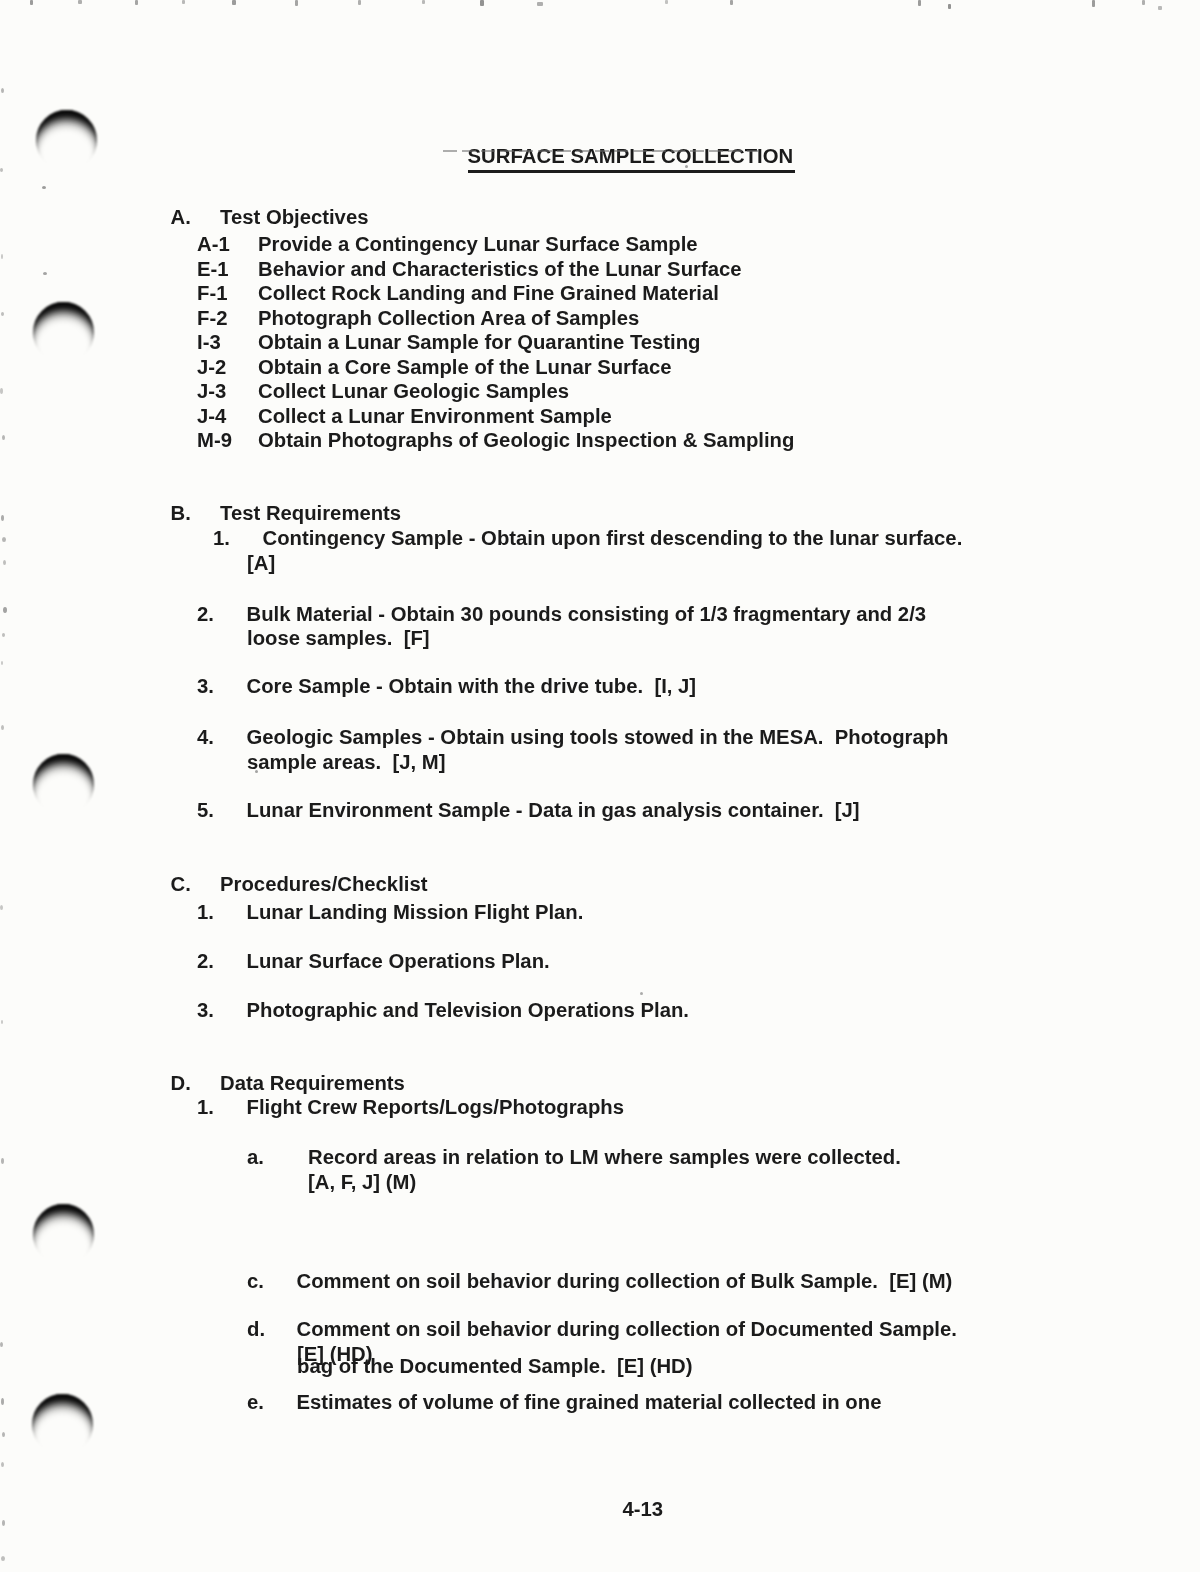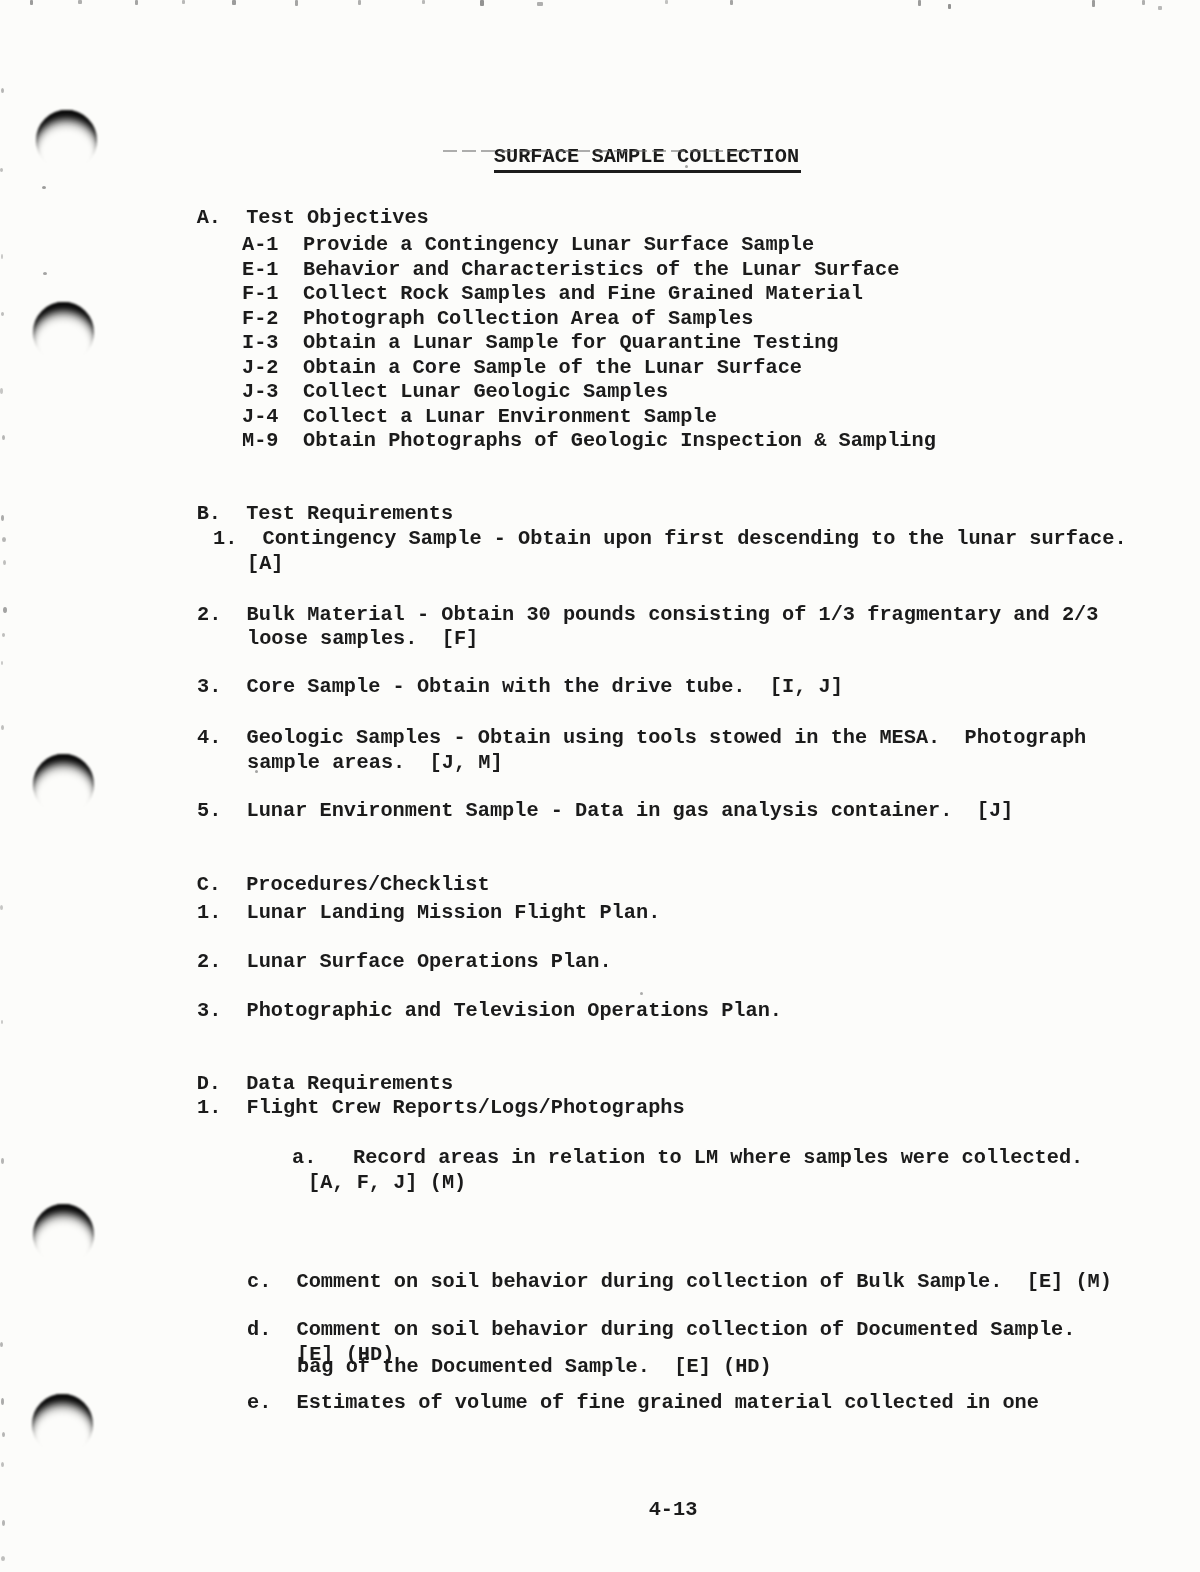--- a/index.html
+++ b/index.html
@@ -1,30 +1,30 @@
 <!DOCTYPE html>
 <html><head>
 <meta charset="utf-8">
 <style>
   html,body{margin:0;padding:0;background:#dedad4;}
   .page{
     position:relative;
     width:1200px;height:1572px;
     background:#fcfcfa;
     overflow:hidden;
-    font-family:Liberation Mono, monospace;
+    font-family:Liberation Sans, sans-serif;
     font-weight:700;
     font-size:20.3px;
     line-height:25px;
     color:#1b1b1b;
   }
   .line{position:absolute;white-space:pre;}
   .cell{display:inline-block;vertical-align:top;}
   .w49{width:49.5px;}
-  .w61{width:61px;margin-left:45px;}
+  .w61{width:61px;}
   
   .title-line{top:119px;left:445px;}
   .title-line .t{
     display:inline-block;
     padding:0 2px 1px 0;
     border-bottom:3px solid #1c1c1c;
     letter-spacing:0.05px;
   }
   .underline-echo{
     position:absolute;top:150px;left:443px;width:316px;height:2px;
@@ -109,21 +109,21 @@
     <span class="t">SURFACE SAMPLE COLLECTION</span>
   </div>
   <div class="underline-echo"></div>
 
   <div class="line" style="top:180px;left:148px">
     <span class="cell w49">A.</span><span>Test Objectives</span>
   </div>
 
   <div class="line" style="top:232px;left:197px"><span class="cell w61">A-1</span><span>Provide a Contingency Lunar Surface Sample</span></div>
   <div class="line" style="top:256.5px;left:197px"><span class="cell w61">E-1</span><span>Behavior and Characteristics of the Lunar Surface</span></div>
-  <div class="line" style="top:281px;left:197px"><span class="cell w61">F-1</span><span>Collect Rock Samples and Fine Grained Material</span></div>
+  <div class="line" style="top:281px;left:197px"><span class="cell w61">F-1</span><span>Collect Rock Landing and Fine Grained Material</span></div>
   <div class="line" style="top:305.5px;left:197px"><span class="cell w61">F-2</span><span>Photograph Collection Area of Samples</span></div>
   <div class="line" style="top:330px;left:197px"><span class="cell w61">I-3</span><span>Obtain a Lunar Sample for Quarantine Testing</span></div>
   <div class="line" style="top:354.5px;left:197px"><span class="cell w61">J-2</span><span>Obtain a Core Sample of the Lunar Surface</span></div>
   <div class="line" style="top:379px;left:197px"><span class="cell w61">J-3</span><span>Collect Lunar Geologic Samples</span></div>
   <div class="line" style="top:403.5px;left:197px"><span class="cell w61">J-4</span><span>Collect a Lunar Environment Sample</span></div>
   <div class="line" style="top:428px;left:197px"><span class="cell w61">M-9</span><span>Obtain Photographs of Geologic Inspection &amp; Sampling</span></div>
 
   <div class="line" style="top:476px;left:148px">
     <span class="cell w49">B.</span><span>Test Requirements</span>
   </div>

